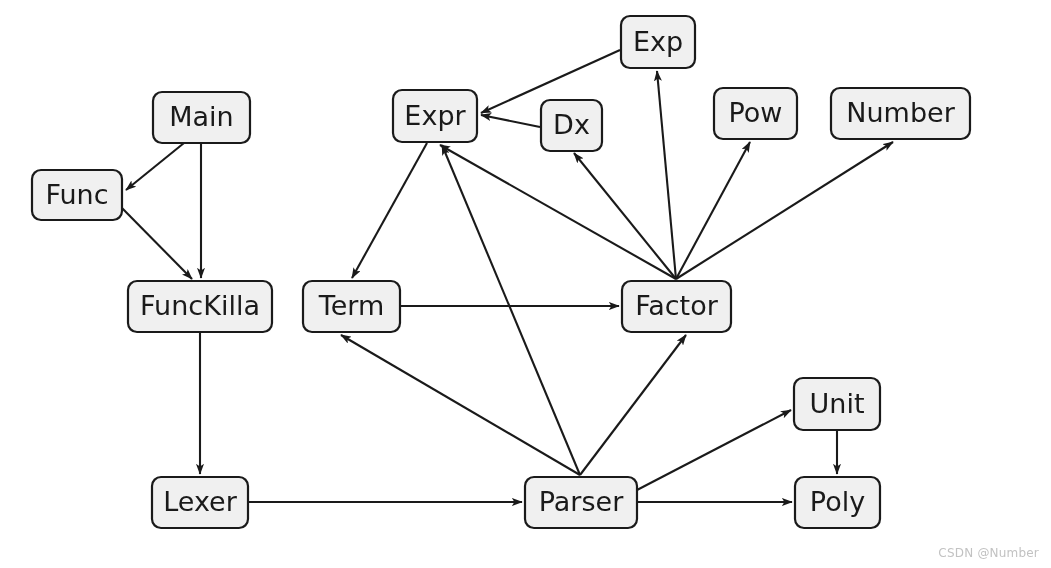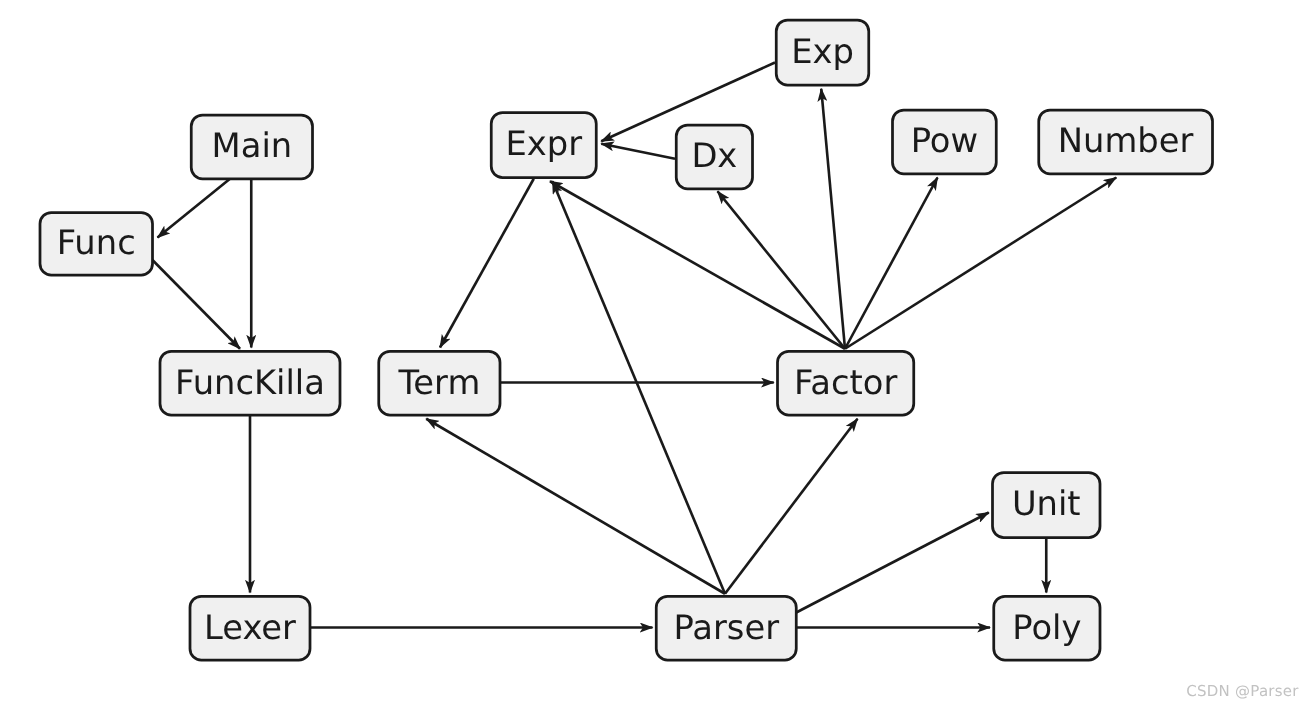--- a/index.html
+++ b/index.html
@@ -137,14 +137,14 @@
         <g>
           <rect class="node-box" x="794" y="378" width="86" height="52" rx="9" ry="9" fill="#f0f0f0" stroke="#1a1a1a"></rect>
           <text class="node-label" x="837" y="405" font-size="27">Unit</text>
         </g>
         <g>
           <rect class="node-box" x="795" y="477" width="85" height="51" rx="9" ry="9" fill="#f0f0f0" stroke="#1a1a1a"></rect>
           <text class="node-label" x="837.5" y="503.5" font-size="27">Poly</text>
         </g>
       </g>
   </svg>
-  <div class="watermark">CSDN @Parser</div>
+  <div class="watermark">CSDN @Number</div>
 </div>
 
 </body></html>

